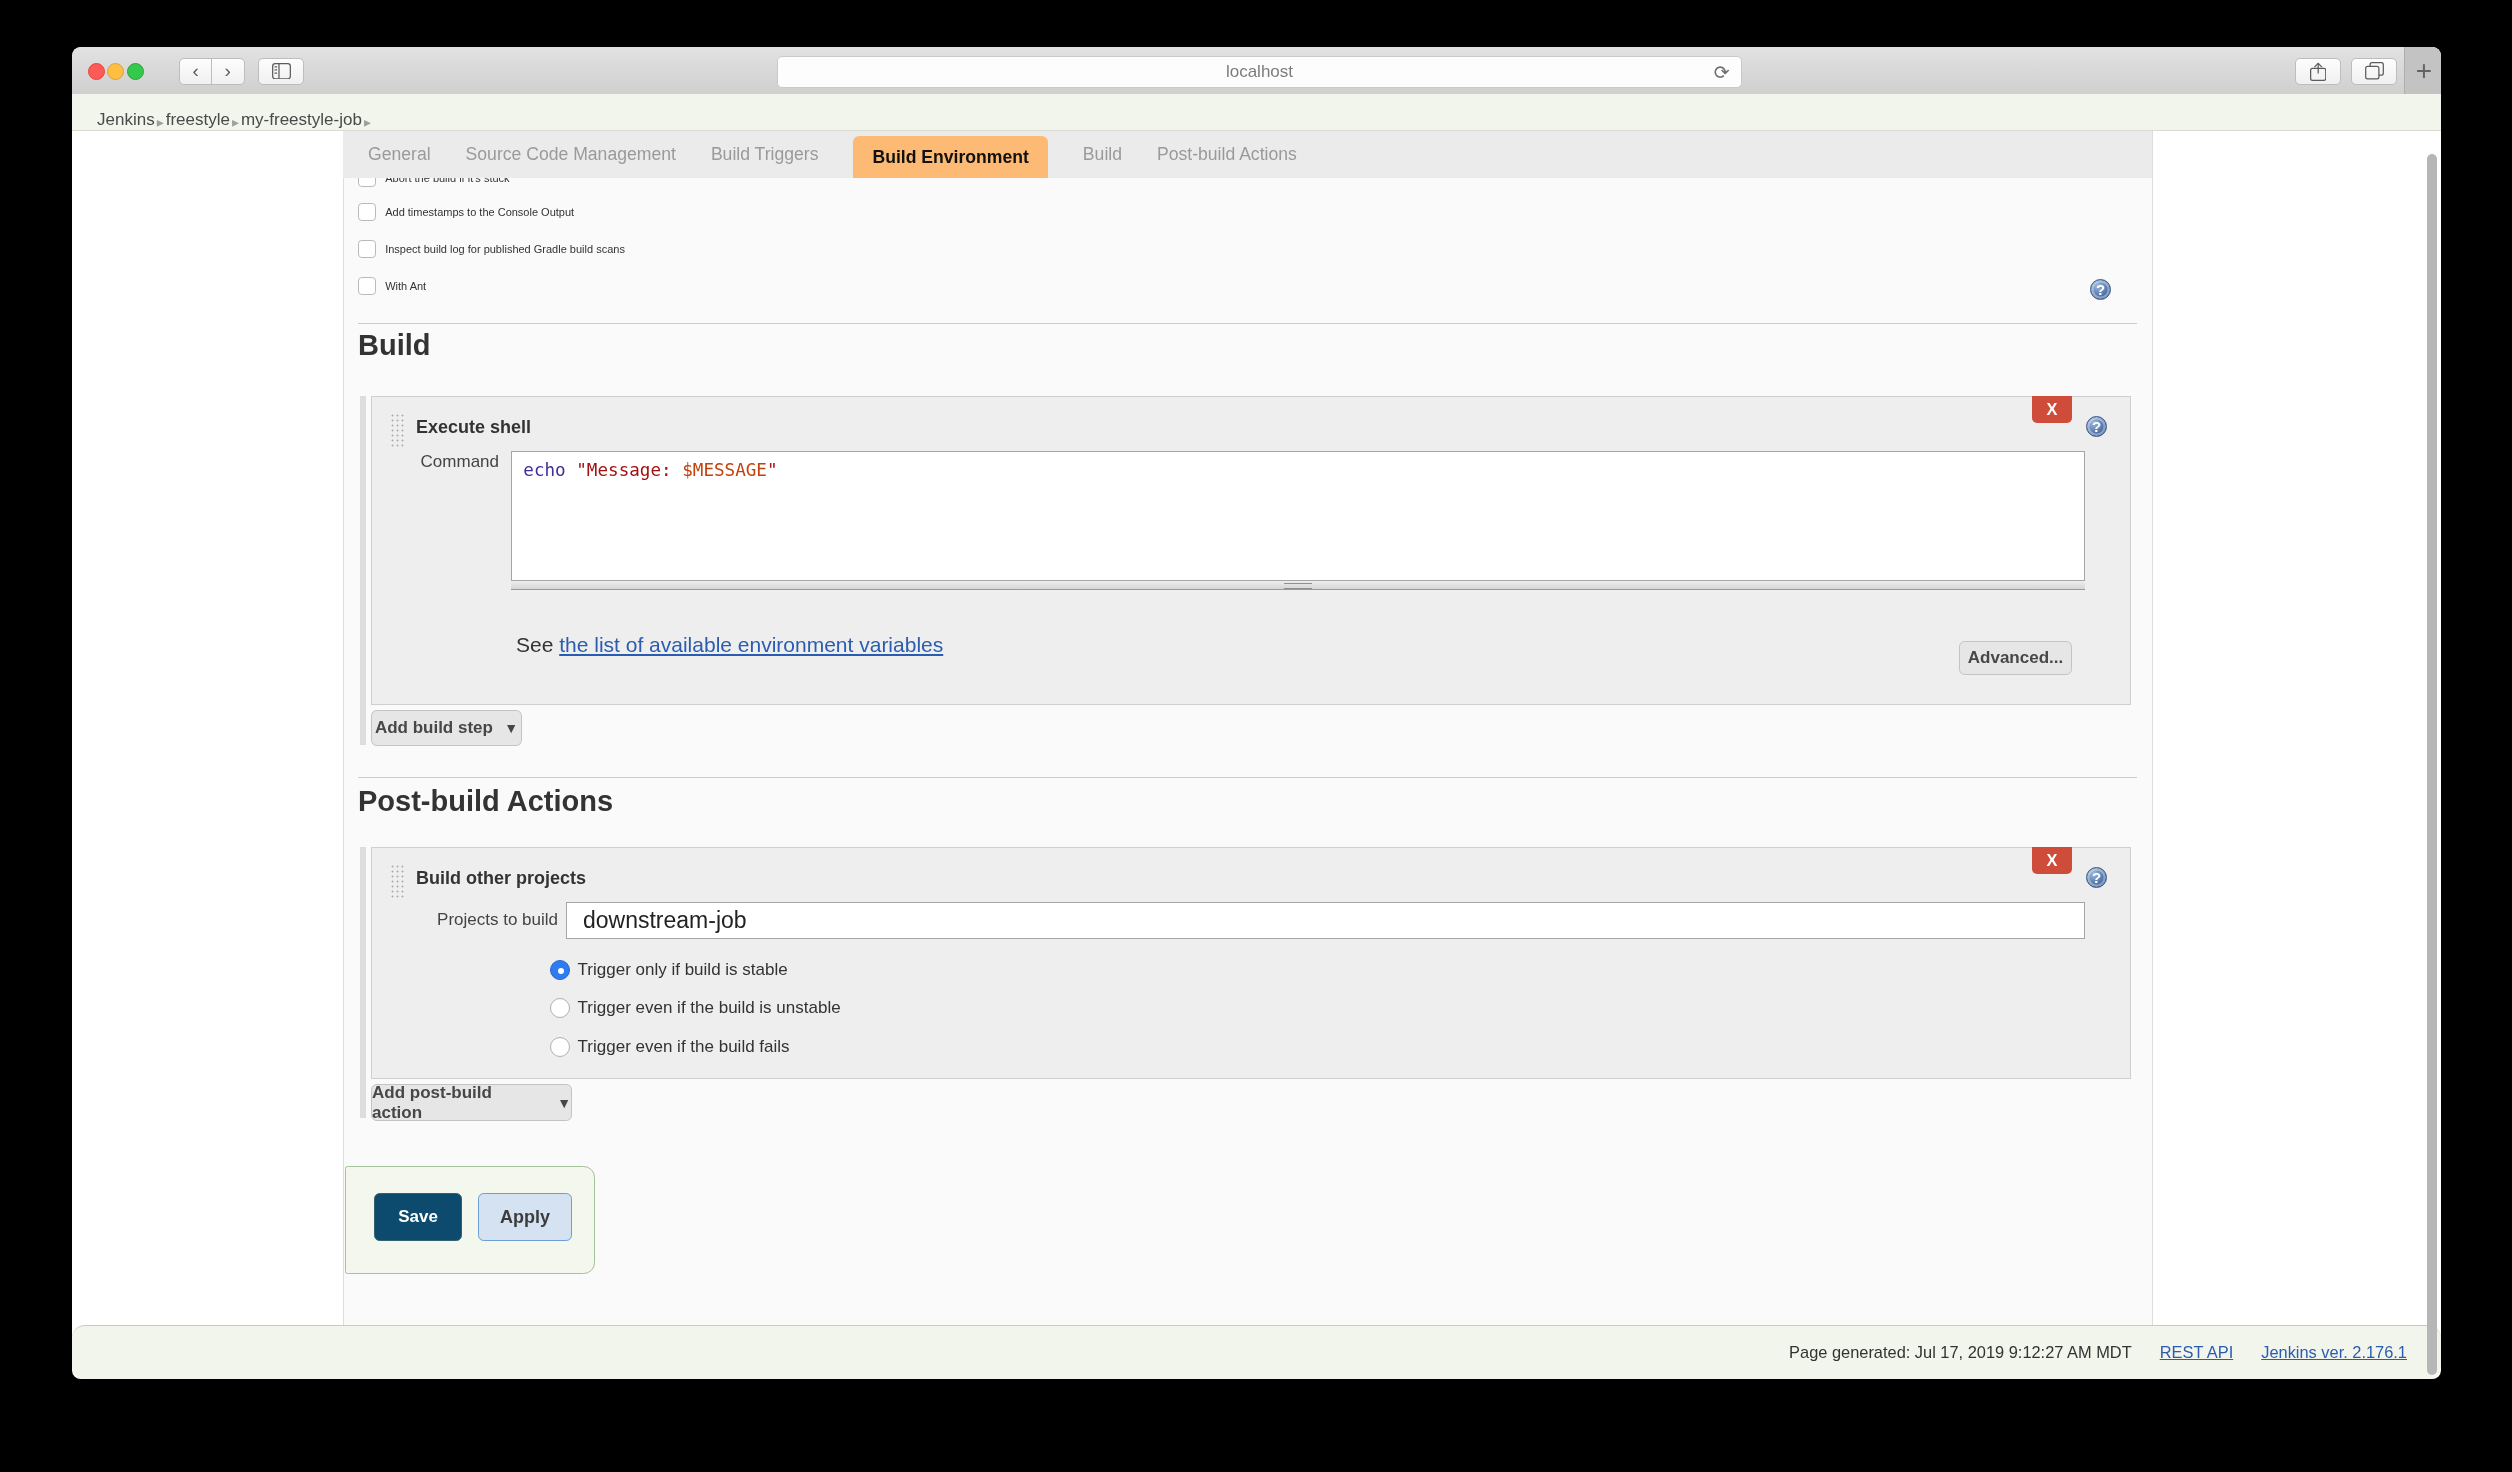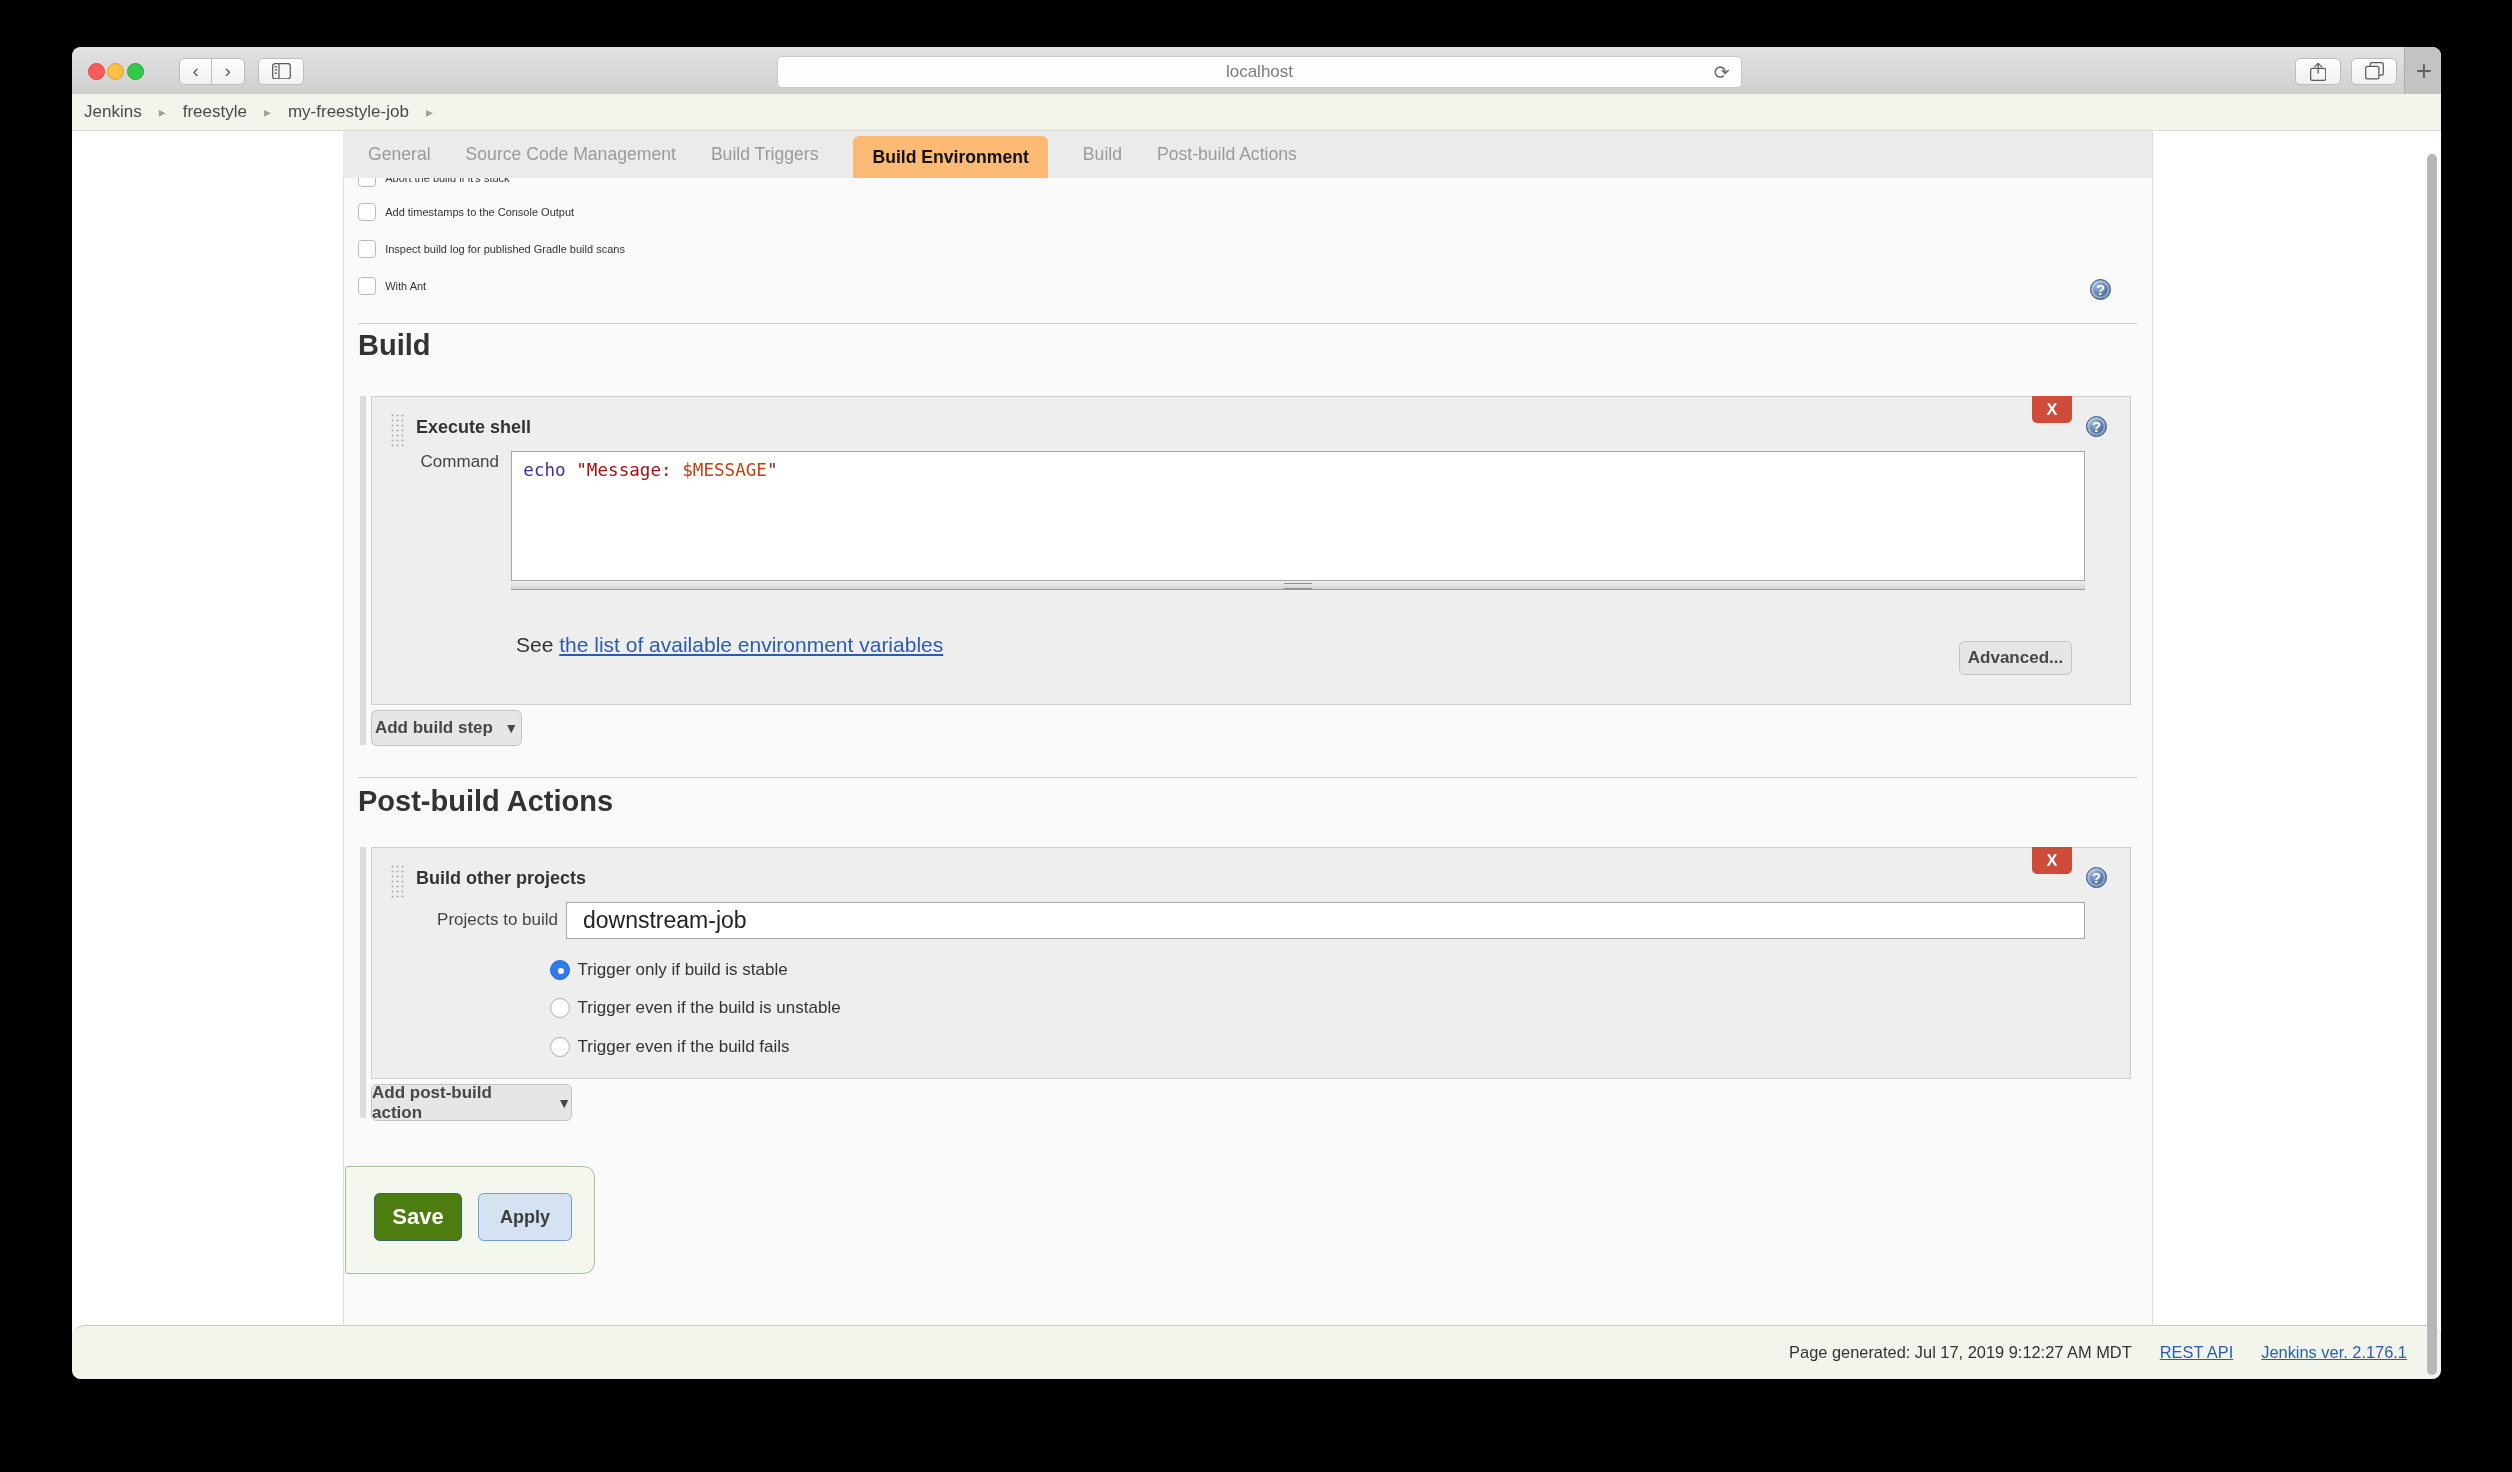--- a/index.html
+++ b/index.html
@@ -18,21 +18,21 @@
     color:#5c5c5c;font-size:19px;}
   .urlbar{position:absolute;left:705px;top:9.4px;width:963px;height:30px;background:#fdfdfd;
     border:0.6px solid #c9c9c9;border-radius:5px;display:flex;align-items:center;justify-content:center;
     color:#7c7c7c;font-size:17px;}
   .reload{position:absolute;right:11.3px;top:3.8px;font-size:19px;color:#6e6e6e;}
   .newtab{position:absolute;left:2332px;top:0;width:38px;height:47px;background:#c3c3c3;
     border-left:0.6px solid #aeaeae;display:flex;align-items:center;justify-content:center;
     color:#636363;font-size:28px;font-weight:300;}
   
   .crumbbar{position:absolute;left:0;top:47px;width:100%;height:37px;background:#f2f5ec;
-    border-bottom:0.6px solid #dadcd2;display:flex;align-items:center;gap:17px;padding-left:12px;
+    border-bottom:0.6px solid #dadcd2;display:flex;align-items:flex-end;gap:2px;padding-left:25px;
     font-size:17px;color:#4a4a4a;box-sizing:border-box;}
   .crumb-sep{color:#a0a09a;font-size:14px;}
   
   .main{position:absolute;left:0;top:84px;width:100%;height:1194px;background:#fff;}
   .panel{position:absolute;left:271px;top:84px;width:1810px;height:1194px;background:#fafafa;
     border-left:0.6px solid #ddd;border-right:0.6px solid #ddd;box-sizing:border-box;}
   .tabbar{position:absolute;left:271px;top:84px;width:1809px;height:47px;background:#ebebeb;
     display:flex;align-items:flex-end;padding-left:25px;box-sizing:border-box;z-index:5;}
   .tab{color:#9a9a9a;font-size:17.6px;height:47px;display:flex;align-items:center;
     margin-right:35px;white-space:nowrap;}
@@ -72,22 +72,22 @@
   .txtinput{position:absolute;background:#fff;border:0.6px solid #a6a6a6;box-sizing:border-box;
     font-size:23px;color:#222;display:flex;align-items:center;padding-left:16px;}
   .radiorow{position:absolute;display:flex;align-items:center;gap:7.6px;font-size:17px;color:#333;}
   .radio{width:20px;height:20px;border-radius:50%;background:#fff;border:1.3px solid #b0b0b0;
     box-sizing:border-box;flex:none;position:relative;}
   .radio.sel{background:#2f7bf0;border-color:#2268d8;}
   .radio.sel::after{content:"";position:absolute;left:7px;top:7px;width:6.3px;height:6.3px;
     border-radius:50%;background:#fff;}
   .savepanel{position:absolute;background:#f3f7ed;border:1.3px solid #a3c29c;
     border-radius:2.5px 11.3px 11.3px 2.5px;box-sizing:border-box;}
-  .savebtn{position:absolute;background:#4d7c0f;border:1.3px solid #35606d;border-radius:5.7px;
-    color:#fff;font-weight:bold;font-size:22px;display:flex;align-items:center;justify-content:center;
+  .savebtn{position:absolute;background:#0c4a6e;border:1.3px solid #35606d;border-radius:5.7px;
+    color:#fff;font-weight:bold;font-size:17px;display:flex;align-items:center;justify-content:center;
     box-sizing:border-box;}
   .applybtn{position:absolute;background:#d4e2f2;border:1.3px solid #6d9ed6;border-radius:5.7px;
     color:#3c3c3c;font-weight:bold;font-size:18px;display:flex;align-items:center;justify-content:center;
     box-sizing:border-box;}
   .footer{position:absolute;left:0;top:1278px;width:100%;height:54px;background:#f2f5ec;
     border-top:0.6px solid #c9c9c9;display:flex;align-items:center;justify-content:flex-end;
     gap:28px;padding-right:34px;box-sizing:border-box;font-size:16.4px;color:#333;border-radius:13px;}
   .scrollthumb{position:absolute;left:2355px;top:107px;width:10px;height:1221px;
     border-radius:5.7px;background:#b6b6b6;z-index:9;}
   svg{display:block;}

